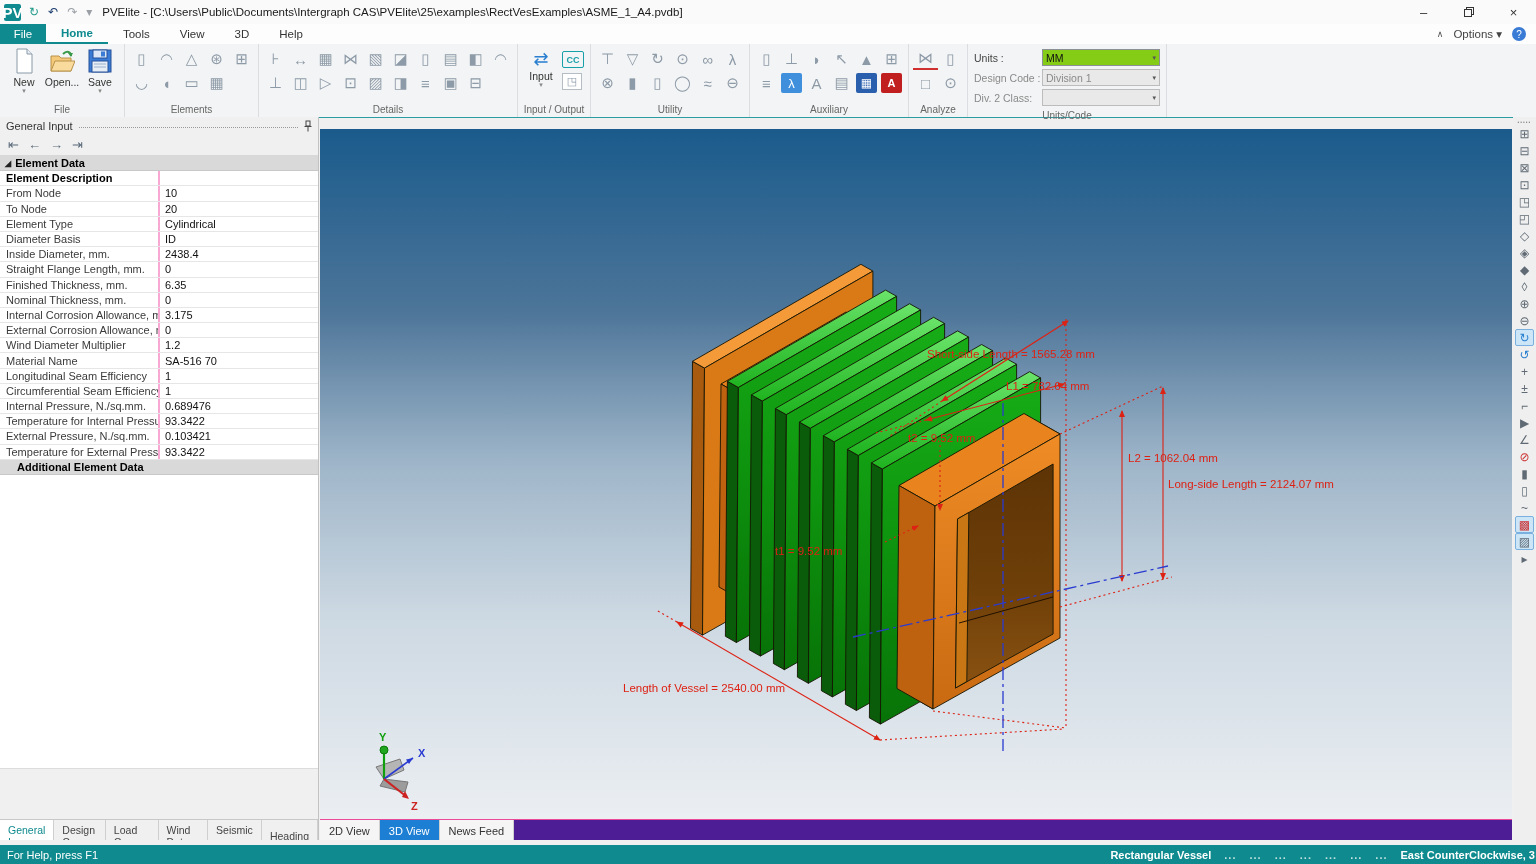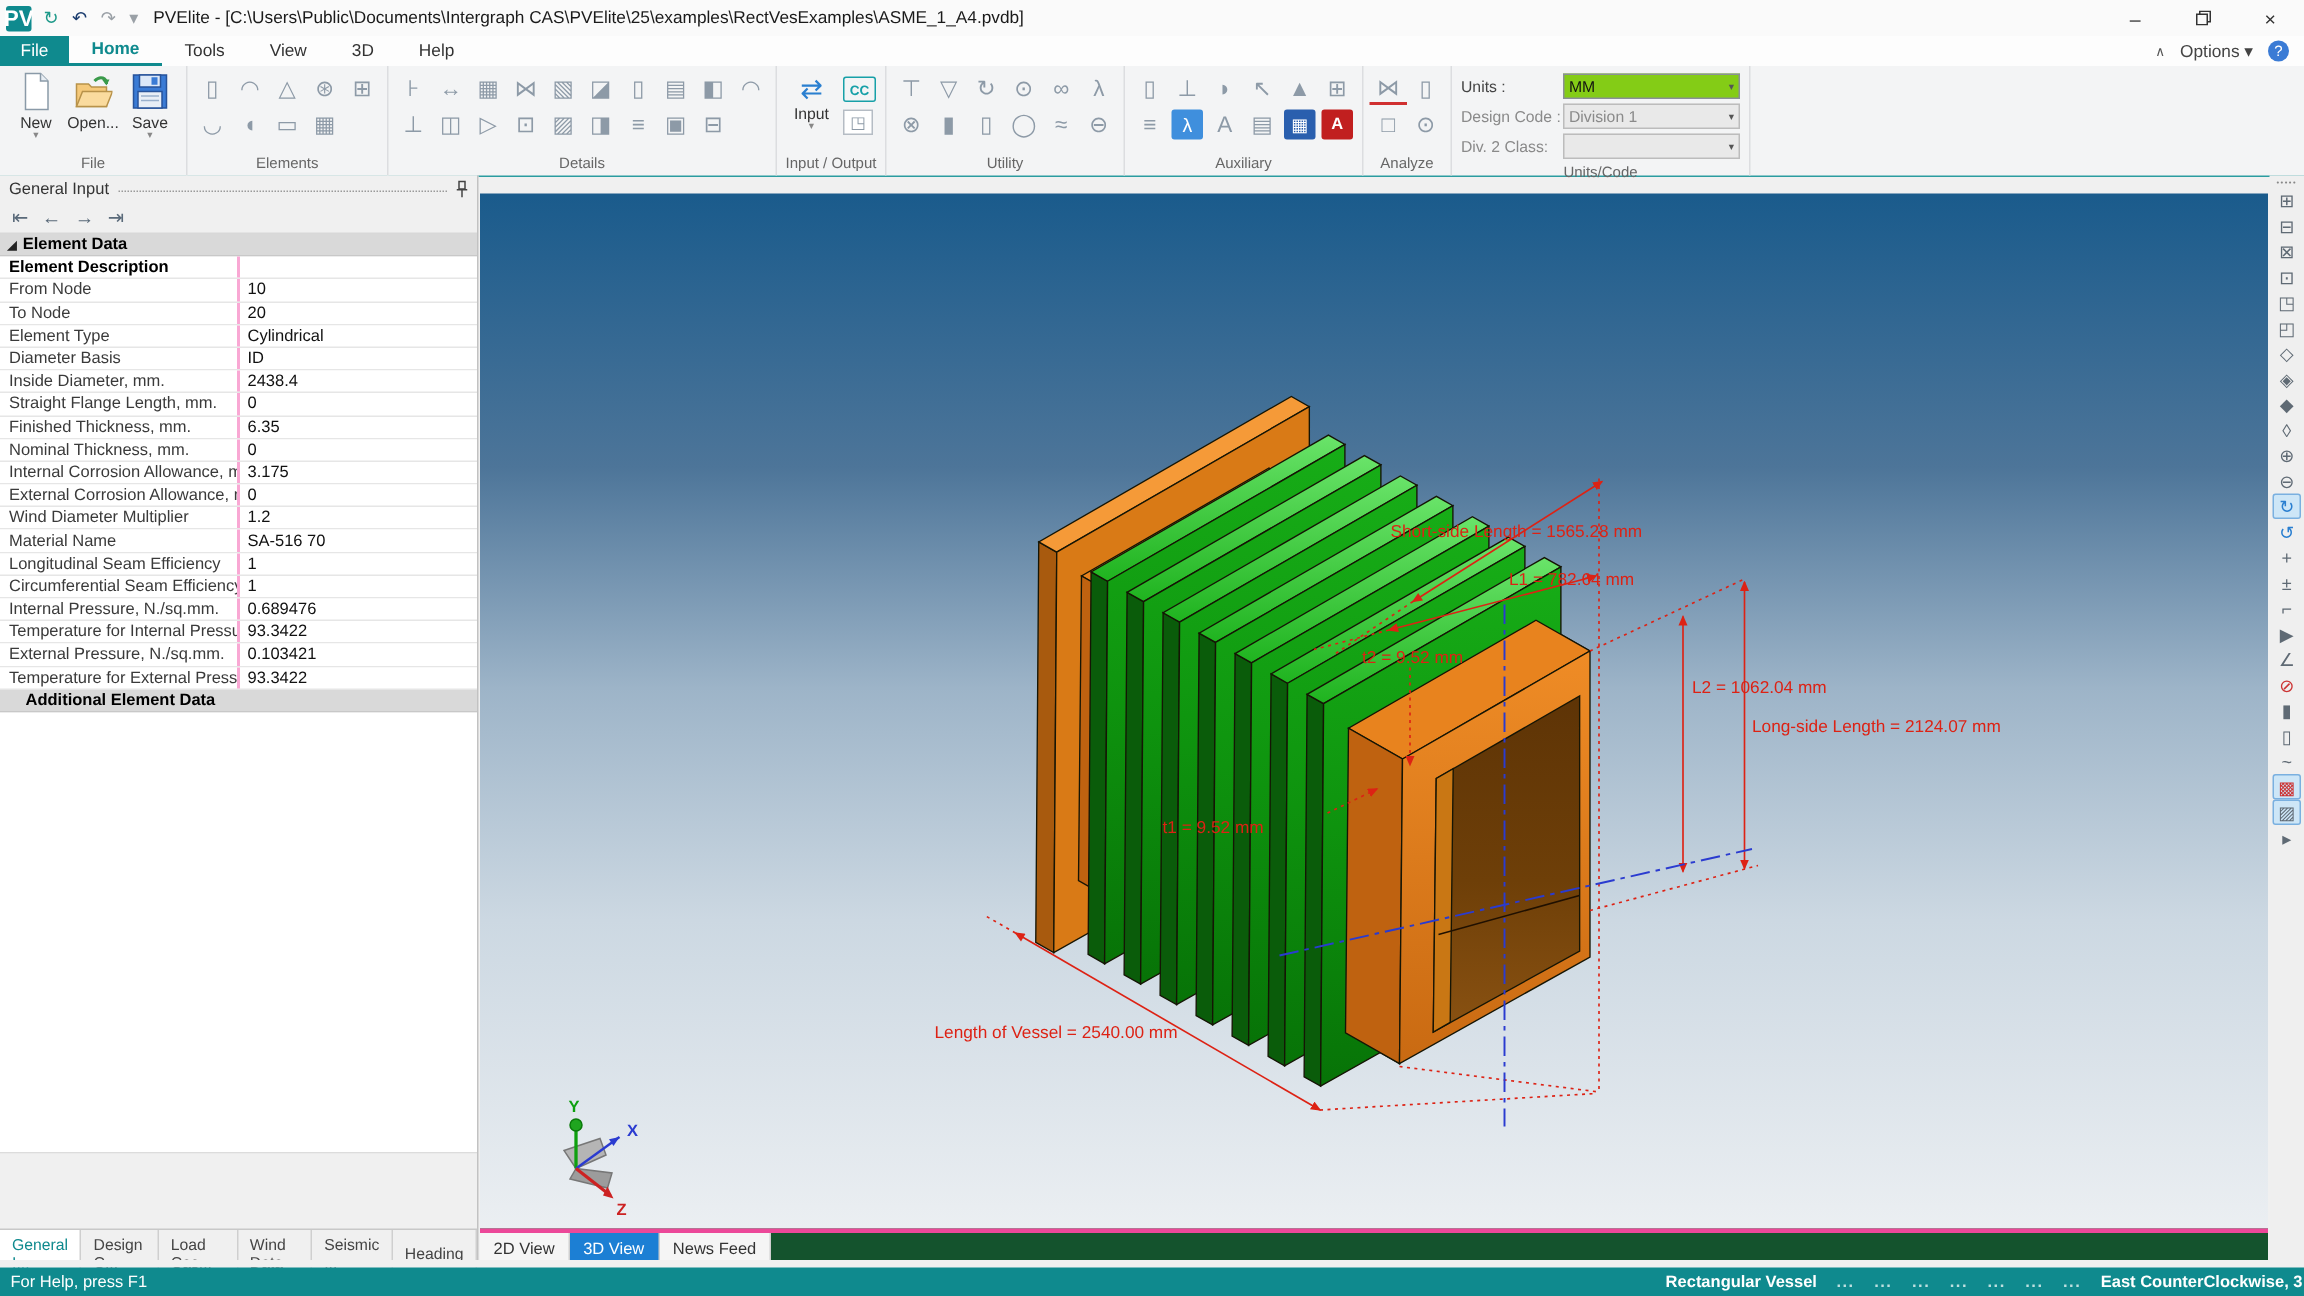--- a/index.html
+++ b/index.html
@@ -78,22 +78,22 @@
   .gsection.noexp{padding-left:17px;}
   .lp-void{background:#fff;height:293px;border-bottom:1px solid #dcdcdc;}
   .lp-tabs{position:absolute;left:0;bottom:0;width:318px;height:20px;background:#f0f0f0;border-top:1px solid #c8c8c8;
            display:flex;font-size:10.5px;align-items:stretch;}
   .lp-tab{padding:16px 8px;display:flex;align-items:center;color:#444;border-right:1px solid #cfcfcf;}
   .lp-tab.active{background:#fff;color:#0f8a8e;}
   
   .viewport{position:absolute;left:320px;top:12px;width:1192px;height:702px;
             background:linear-gradient(180deg,#1a5b8c 0%,#4d7599 26%,#9db4c8 47%,#ccd8e2 69%,#edf0f3 100%);}
   .viewport svg{position:absolute;left:0;top:0;}
-  .view-tabs{position:absolute;left:320px;top:702px;width:1192px;height:21px;background:#14532d;
-             display:flex;font-size:11px;align-items:stretch;border-top:3px solid #ec4899;}
+  .view-tabs{position:absolute;left:320px;top:702px;width:1192px;height:21px;background:#4c1d95;
+             display:flex;font-size:11px;align-items:stretch;border-top:1px solid #ec4899;}
   .v-tab{padding:0 9px;display:flex;align-items:center;color:#333;border-right:1px solid #cfcfcf;background:#f5f5f5;}
   .v-tab.active{background:#1c7fd4;color:#fff;}
   
   .rtoolbar{position:absolute;left:1513px;top:0;width:23px;height:723px;background:#efefef;
             display:flex;flex-direction:column;align-items:center;padding-top:2px;box-sizing:border-box;}
   .rt-grip{font-size:5px;letter-spacing:1px;color:#888;line-height:6px;}
   .rt-icon{width:19px;height:17px;display:flex;align-items:center;justify-content:center;
            font-size:12px;color:#5f6a74;box-sizing:border-box;}
   .rt-icon.hl{background:#cde6f7;border:1px solid #7ab0e0;border-radius:2px;}
   .rt-icon.colored{color:#2a7fd0;}

